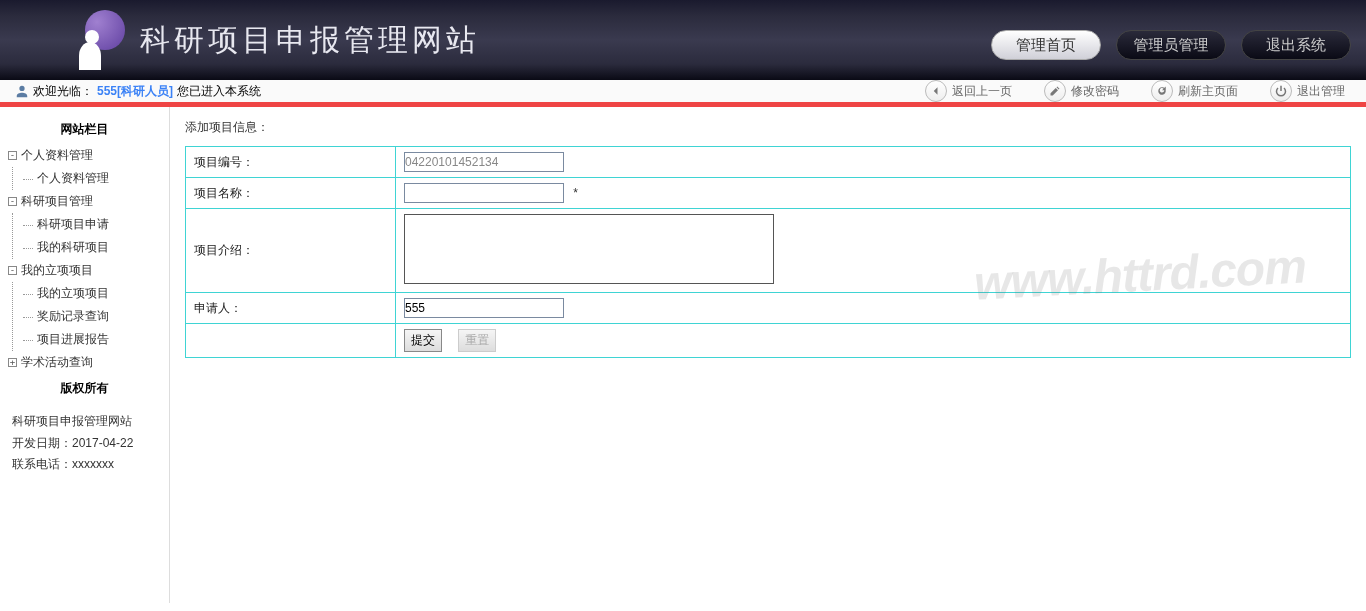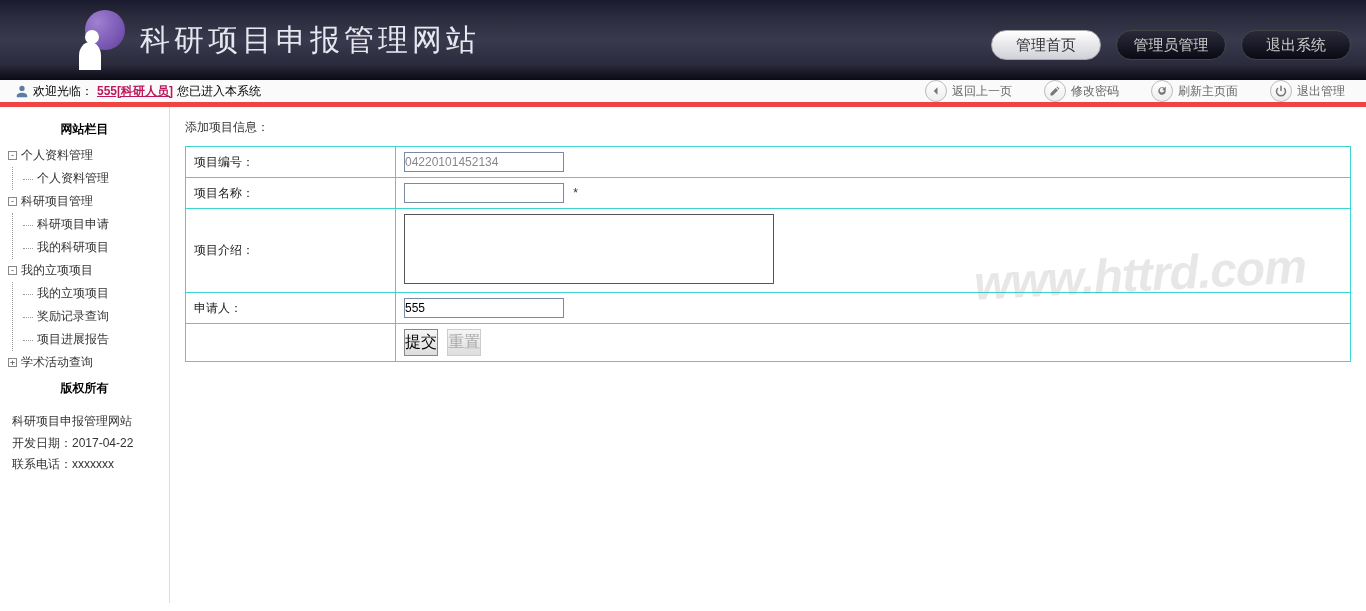--- a/index.html
+++ b/index.html
@@ -16,21 +16,21 @@
     .site-title { color: #e8e8f0; font-size: 30px; font-weight: normal; letter-spacing: 4px; font-family: SimSun, serif; }
     .header-nav { position: absolute; right: 15px; top: 30px; display: flex; gap: 15px; }
     .header-btn { min-width: 110px; height: 30px; border-radius: 15px; background: linear-gradient(to bottom, #2a2a3a, #0a0a15); border: 1px solid #444; color: #ccc; display: flex; align-items: center; justify-content: center; font-size: 15px; cursor: pointer; text-decoration: none; }
     .header-btn.active { background: linear-gradient(to bottom, #fff, #d0d0d8); color: #333; border-color: #aaa; }
 
     
     .action-bar { height: 27px; border-bottom: 5px solid #ef4444; display: flex; align-items: center; padding: 0 15px; justify-content: space-between; background: #fafafa; }
     .welcome { display: flex; align-items: center; gap: 4px; }
     .welcome-icon { width: 14px; height: 14px; display: inline-block; }
     .welcome svg { fill: #5b7ca3; }
-    .welcome .user { color: #be185d; font-weight: bold; text-decoration: underline; }
+    .welcome .user { color: #3b82f6; font-weight: bold; }
     .action-links { display: flex; align-items: center; gap: 20px; }
     .action-link { display: flex; align-items: center; gap: 5px; color: #666; cursor: pointer; padding: 0 6px; }
     .action-link .icon { width: 22px; height: 22px; border-radius: 50%; border: 1px solid #bbb; background: linear-gradient(#fff, #eee); display: flex; align-items: center; justify-content: center; }
     .action-link .icon svg { width: 12px; height: 12px; fill: #777; }
 
     
     .container { display: flex; height: calc(611px - 80px - 35px); }
 
     
     .sidebar { width: 170px; border-right: 1px solid #ddd; padding-top: 8px; background: #fff; }
@@ -48,21 +48,21 @@
     
     .main { flex: 1; padding: 12px 15px; position: relative; }
     .form-title { margin-bottom: 10px; color: #333; }
     .form-table { width: 100%; border-collapse: collapse; }
     .form-table td { border: 1px solid #3fd4d4; padding: 5px 8px; background: #fff; vertical-align: middle; }
     .form-table td.label { width: 210px; color: #222; }
     .form-table input[type="text"] { border: 1px solid #7a8aa0; height: 20px; padding: 1px 0; font-size: 12px; width: 160px; background: #fff; }
     .form-table input[type="text"]:disabled { color: #888; }
     .form-table textarea { border: 1px solid #555; width: 370px; height: 70px; resize: none; font-size: 12px; padding: 2px; }
     .btn-row td { padding: 5px 8px; }
-    .btn { border: 1px solid #888; background: linear-gradient(#f5f5f5,#ddd); padding: 2px 0; cursor: pointer; font-size: 16px; margin-right: 6px; }
+    .btn { border: 1px solid #888; background: linear-gradient(#f5f5f5,#ddd); padding: 2px 6px; cursor: pointer; font-size: 12px; margin-right: 13px; }
     .btn.ghost { color: #aaa; border-color: #ccc; }
     .asterisk { margin-left: 6px; color: #333; }
 
     
     .watermark { position: absolute; right: 60px; top: 140px; font-size: 48px; font-weight: bold; color: rgba(120,120,120,0.18); font-style: italic; transform: rotate(-3deg); pointer-events: none; font-family: Arial, sans-serif; letter-spacing: -1px; white-space: nowrap; }
   </style>
 </head>
 <body>
 
 <div class="header">

